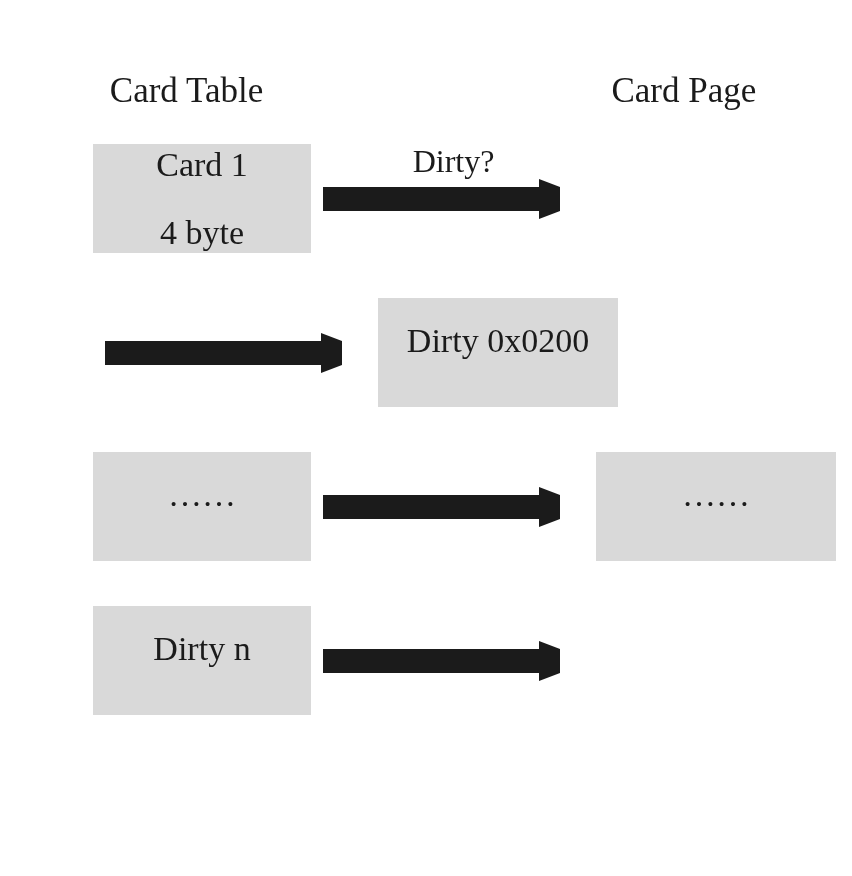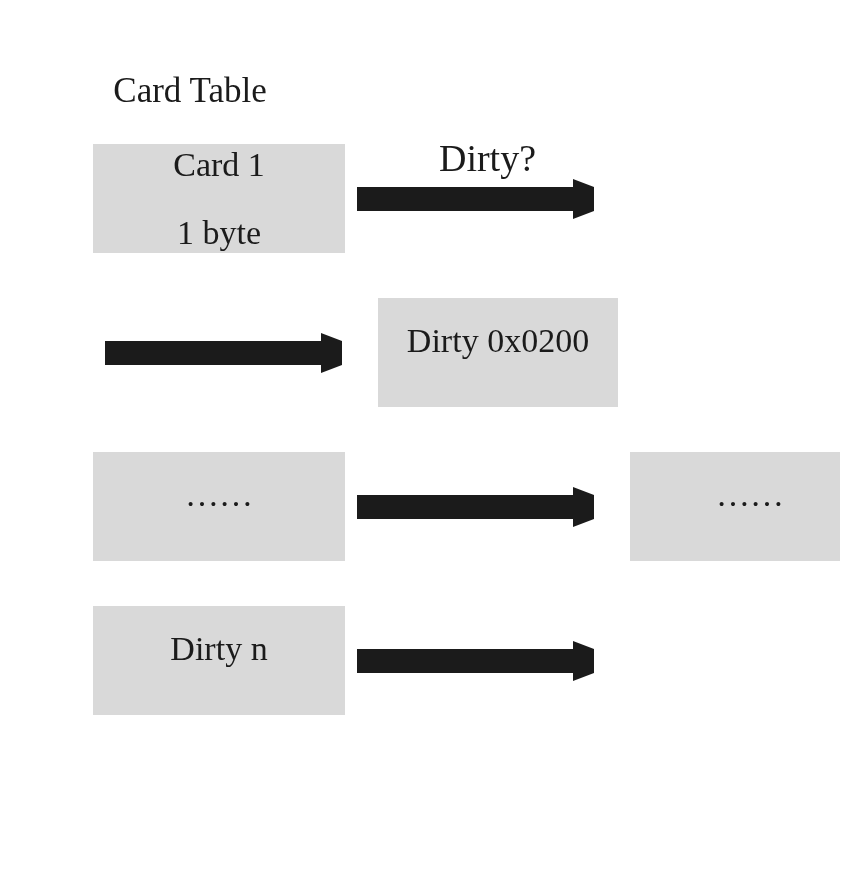--- a/index.html
+++ b/index.html
@@ -52,21 +52,21 @@
     background: var(--box-bg);
     display: flex;
     flex-direction: column;
     align-items: center;
     justify-content: center;
     font-size: 34px;
     line-height: 1.28;
     text-align: center;
     white-space: nowrap;
   }
-  .card-box { width: 252px; text-align: right; }
+  .card-box { width: 218px; text-align: right; }
   .page-box { width: 240px; }
   .arrow-cell {
     width: 285px;
     position: relative;
     display: flex;
     align-items: center;
   }
   .arrow-line {
     flex: 1;
     height: 3px;
@@ -78,21 +78,21 @@
     border-left: 21px solid var(--arrow);
     border-top: 8px solid transparent;
     border-bottom: 8px solid transparent;
   }
   .arrow-label {
     position: absolute;
     left: 0;
     right: 0;
     bottom: calc(50% + 7px);
     text-align: center;
-    font-size: 38px;
+    font-size: 32px;
     line-height: 1.1;
   }
   .arrow-label:empty { display: none; }
   .watermark {
     position: absolute;
     right: 5px;
     bottom: 16px;
     font-family: "Liberation Sans", sans-serif;
     font-size: 29px;
     letter-spacing: 1px;
@@ -102,28 +102,29 @@
   }
 </style>
 </head>
 <body>
 
 <div class="stage">
 
   <div class="headers">
     <div class="hdr-left">Card Table</div>
     <div class="hdr-mid"></div>
+    <div class="hdr-right">Card Page</div>
   </div>
 
   <div class="rows">
 
     <div class="row">
       <div class="box card-box">
         <div>Card 1</div>
-        <div>1 byte</div>
+        <div>4 byte</div>
       </div>
       <div class="arrow-cell">
         <div class="arrow-label">Dirty?</div>
         <div class="arrow-line"></div>
         <div class="arrow-head"></div>
       </div>
     </div>
 
     <div class="row">
       <div class="arrow-cell">

